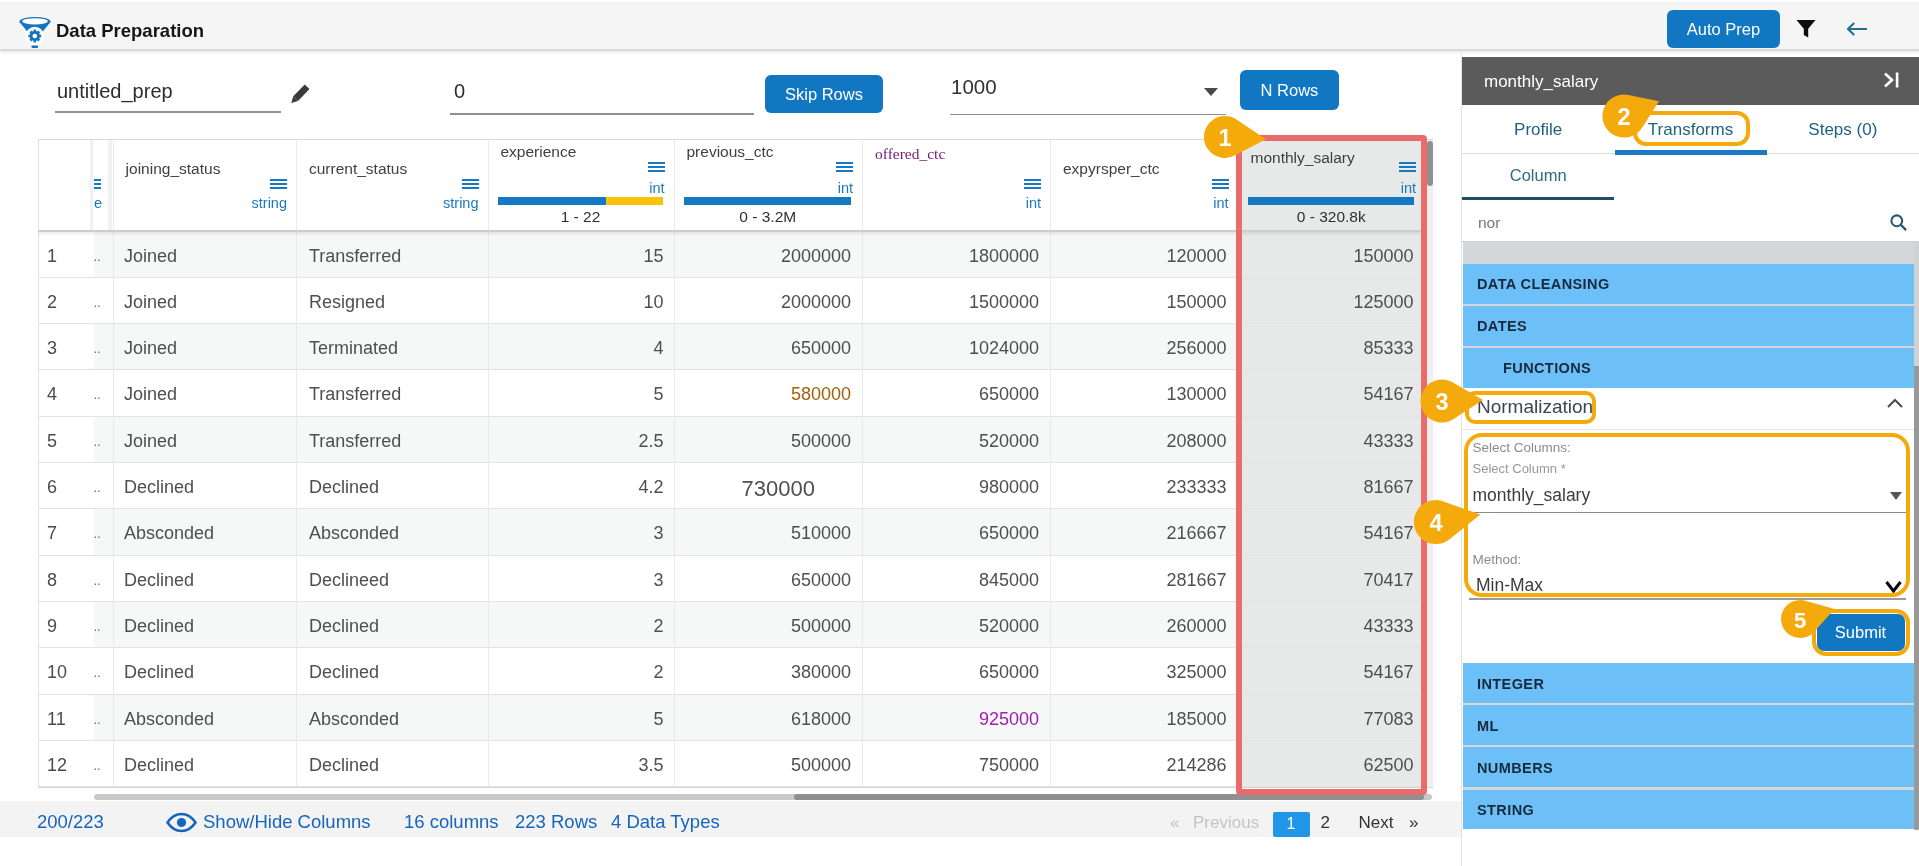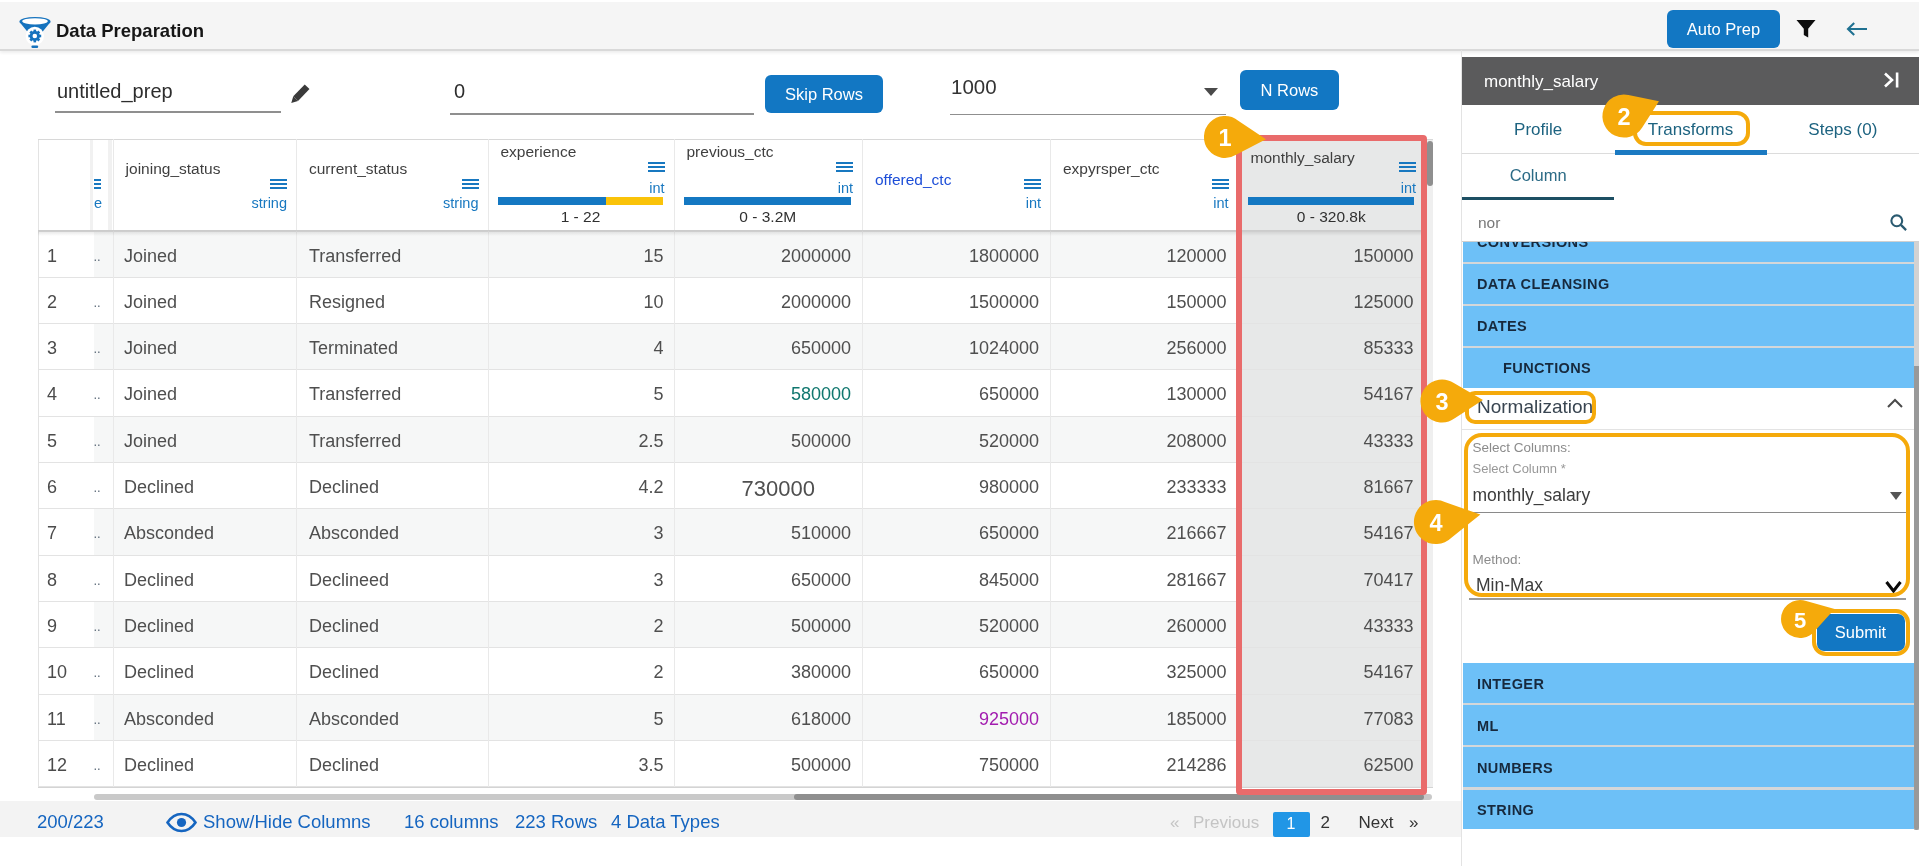--- a/index.html
+++ b/index.html
@@ -104,21 +104,21 @@
     <div style="position:absolute;left:498.0px;top:196.5px;width:107.7475px;height:8.5px;background:#1478c2;"></div>
     <div style="position:absolute;left:487.5px;top:209px;width:186.0px;height:16px;text-align:center;font-size:15.5px;color:#303030;line-height:1;">1 - 22</div>
 <div style="position:absolute;left:686.5px;top:144px;font-size:15.5px;color:#3f3f3f;white-space:nowrap;line-height:1;">previous_ctc</div>
     <div style="position:absolute;left:836px;top:161.5px;width:17px;height:2.1px;background:#1878c0;"></div>
     <div style="position:absolute;left:836px;top:165.5px;width:17px;height:2.1px;background:#1878c0;"></div>
     <div style="position:absolute;left:836px;top:169.5px;width:17px;height:2.1px;background:#1878c0;"></div>
     <div style="position:absolute;right:1066px;top:180.5px;font-size:14.5px;color:#1878c0;white-space:nowrap;line-height:1;text-align:right;">int</div>
     <div style="position:absolute;left:684.0px;top:196.5px;width:167.0px;height:8.5px;background:#fac309;"></div>
     <div style="position:absolute;left:684.0px;top:196.5px;width:167.0px;height:8.5px;background:#1478c2;"></div>
     <div style="position:absolute;left:673.5px;top:209px;width:188.5px;height:16px;text-align:center;font-size:15.5px;color:#303030;line-height:1;">0 - 3.2M</div>
-<div style="position:absolute;left:875px;top:172px;font-size:15.5px;color:#1d4ed8;white-space:nowrap;line-height:1;">offered_ctc</div>
+<div style="position:absolute;left:875px;top:146px;font-size:15.5px;color:#701a75;white-space:nowrap;line-height:1;font-family:Liberation Serif, serif;">offered_ctc</div>
     <div style="position:absolute;left:1024px;top:178.5px;width:17px;height:2.1px;background:#1878c0;"></div>
     <div style="position:absolute;left:1024px;top:182.5px;width:17px;height:2.1px;background:#1878c0;"></div>
     <div style="position:absolute;left:1024px;top:186.5px;width:17px;height:2.1px;background:#1878c0;"></div>
     <div style="position:absolute;right:878px;top:195.5px;font-size:14.5px;color:#1878c0;white-space:nowrap;line-height:1;text-align:right;">int</div>
 <div style="position:absolute;left:1063px;top:160.5px;font-size:15.5px;color:#3f3f3f;white-space:nowrap;line-height:1;">expyrsper_ctc</div>
     <div style="position:absolute;left:1211.5px;top:178.5px;width:17.0px;height:2.1px;background:#1878c0;"></div>
     <div style="position:absolute;left:1211.5px;top:182.5px;width:17.0px;height:2.1px;background:#1878c0;"></div>
     <div style="position:absolute;left:1211.5px;top:186.5px;width:17.0px;height:2.1px;background:#1878c0;"></div>
     <div style="position:absolute;right:690.5px;top:195.5px;font-size:14.5px;color:#1878c0;white-space:nowrap;line-height:1;text-align:right;">int</div>
 <div style="position:absolute;left:1250.5px;top:149.5px;font-size:15.5px;color:#3f3f3f;white-space:nowrap;line-height:1;">monthly_salary</div>
@@ -154,21 +154,21 @@
 <div style="position:absolute;right:1255.5px;top:339.1px;font-size:18px;color:#4f4f4f;white-space:nowrap;line-height:1;text-align:right;">4</div>
 <div style="position:absolute;right:1068px;top:339.1px;font-size:18px;color:#4f4f4f;white-space:nowrap;line-height:1;text-align:right;">650000</div>
 <div style="position:absolute;right:880px;top:339.1px;font-size:18px;color:#4f4f4f;white-space:nowrap;line-height:1;text-align:right;">1024000</div>
 <div style="position:absolute;right:692.5px;top:339.1px;font-size:18px;color:#4f4f4f;white-space:nowrap;line-height:1;text-align:right;">256000</div>
 <div style="position:absolute;right:505.5px;top:339.1px;font-size:18px;color:#4f4f4f;white-space:nowrap;line-height:1;text-align:right;">85333</div>
 <div style="position:absolute;left:47px;top:385.4px;font-size:18px;color:#4b4b4b;white-space:nowrap;line-height:1;">4</div>
 <div style="position:absolute;left:93.5px;top:388.4px;font-size:13px;color:#5d6b7a;white-space:nowrap;line-height:1;">..</div>
 <div style="position:absolute;left:124px;top:385.4px;font-size:18px;color:#4f4f4f;white-space:nowrap;line-height:1;">Joined</div>
 <div style="position:absolute;left:309px;top:385.4px;font-size:18px;color:#4f4f4f;white-space:nowrap;line-height:1;">Transferred</div>
 <div style="position:absolute;right:1255.5px;top:385.4px;font-size:18px;color:#4f4f4f;white-space:nowrap;line-height:1;text-align:right;">5</div>
-<div style="position:absolute;right:1068px;top:385.4px;font-size:18px;color:#0f766e;white-space:nowrap;line-height:1;text-align:right;margin-left:24px;">580000</div>
+<div style="position:absolute;right:1068px;top:385.4px;font-size:18px;color:#a16207;white-space:nowrap;line-height:1;text-align:right;margin-left:24px;">580000</div>
 <div style="position:absolute;right:880px;top:385.4px;font-size:18px;color:#4f4f4f;white-space:nowrap;line-height:1;text-align:right;">650000</div>
 <div style="position:absolute;right:692.5px;top:385.4px;font-size:18px;color:#4f4f4f;white-space:nowrap;line-height:1;text-align:left;">130000</div>
 <div style="position:absolute;right:505.5px;top:385.4px;font-size:18px;color:#4f4f4f;white-space:nowrap;line-height:1;text-align:right;">54167</div>
 <div style="position:absolute;left:47px;top:431.7px;font-size:18px;color:#4b4b4b;white-space:nowrap;line-height:1;">5</div>
 <div style="position:absolute;left:93.5px;top:434.7px;font-size:13px;color:#5d6b7a;white-space:nowrap;line-height:1;">..</div>
 <div style="position:absolute;left:124px;top:431.7px;font-size:18px;color:#4f4f4f;white-space:nowrap;line-height:1;">Joined</div>
 <div style="position:absolute;left:309px;top:431.7px;font-size:18px;color:#4f4f4f;white-space:nowrap;line-height:1;">Transferred</div>
 <div style="position:absolute;right:1255.5px;top:431.7px;font-size:18px;color:#4f4f4f;white-space:nowrap;line-height:1;text-align:right;">2.5</div>
 <div style="position:absolute;right:1068px;top:431.7px;font-size:18px;color:#4f4f4f;white-space:nowrap;line-height:1;text-align:right;">500000</div>
 <div style="position:absolute;right:880px;top:431.7px;font-size:18px;color:#4f4f4f;white-space:nowrap;line-height:1;text-align:right;">520000</div>
@@ -273,23 +273,20 @@
 <div style="position:absolute;left:1462px;top:167px;width:152.33333333333334px;height:17px;text-align:center;font-size:16.5px;color:#2c6b86;line-height:1;">Column</div>
 <div style="position:absolute;left:1462px;top:197px;width:152.33333333333334px;height:3px;background:#1d4f63;"></div>
 <div style="position:absolute;left:1478px;top:214.5px;font-size:15.5px;color:#787878;white-space:nowrap;line-height:1;">nor</div>
 <svg class="abs" style="left:1889px;top:213px" width="19" height="19" viewBox="0 0 20 20">
 <circle cx="8.2" cy="8.2" r="5.7" fill="none" stroke="#2a5a70" stroke-width="2.2"></circle>
 <line x1="12.5" y1="12.5" x2="18" y2="18" stroke="#2a5a70" stroke-width="2.4"></line>
 </svg>
 <div style="position:absolute;left:1462px;top:240.5px;width:457px;height:1px;background:#d0d0d0;"></div>
 <div style="position:absolute;left:1463px;top:242px;width:450.5px;height:145.5px;background:#d4d7d9;"></div>
 <div style="position:absolute;left:1463px;top:663px;width:450.5px;height:166px;background:#d4d7d9;"></div>
-<div style="position:absolute;left:1463px;top:242px;width:450.5px;height:19.5px;background:#6dc0f7;overflow:hidden;">
-      <div style="position:absolute;left:14px;top:-7px;font-size:14.5px;color:#17293d;font-weight:700;letter-spacing:0.4px;white-space:nowrap;line-height:1;">CONVERSIONS</div>
-    </div>
 <div style="position:absolute;left:1463px;top:263.5px;width:450.5px;height:40px;background:#6dc0f7;"></div>
     <div style="position:absolute;left:1477px;top:277px;font-size:14.5px;color:#17293d;white-space:nowrap;line-height:1;font-weight:700;letter-spacing:0.4px;">DATA CLEANSING</div>
 <div style="position:absolute;left:1463px;top:305.5px;width:450.5px;height:40px;background:#6dc0f7;"></div>
     <div style="position:absolute;left:1477px;top:319px;font-size:14.5px;color:#17293d;white-space:nowrap;line-height:1;font-weight:700;letter-spacing:0.4px;">DATES</div>
 <div style="position:absolute;left:1463px;top:347.5px;width:450.5px;height:40px;background:#6dc0f7;"></div>
     <div style="position:absolute;left:1477px;top:361px;font-size:14.5px;color:#17293d;white-space:nowrap;line-height:1;font-weight:700;letter-spacing:0.4px;margin-left:26px;">FUNCTIONS</div>
 <div style="position:absolute;left:1477px;top:397px;font-size:19px;color:#394551;white-space:nowrap;line-height:1;">Normalization</div>
 <svg class="abs" style="left:1887px;top:398px" width="16" height="10" viewBox="0 0 16 10">
 <path d="M1 9 L8 2 L15 9" stroke="#4a4a4a" stroke-width="2" fill="none"></path>
 </svg>

